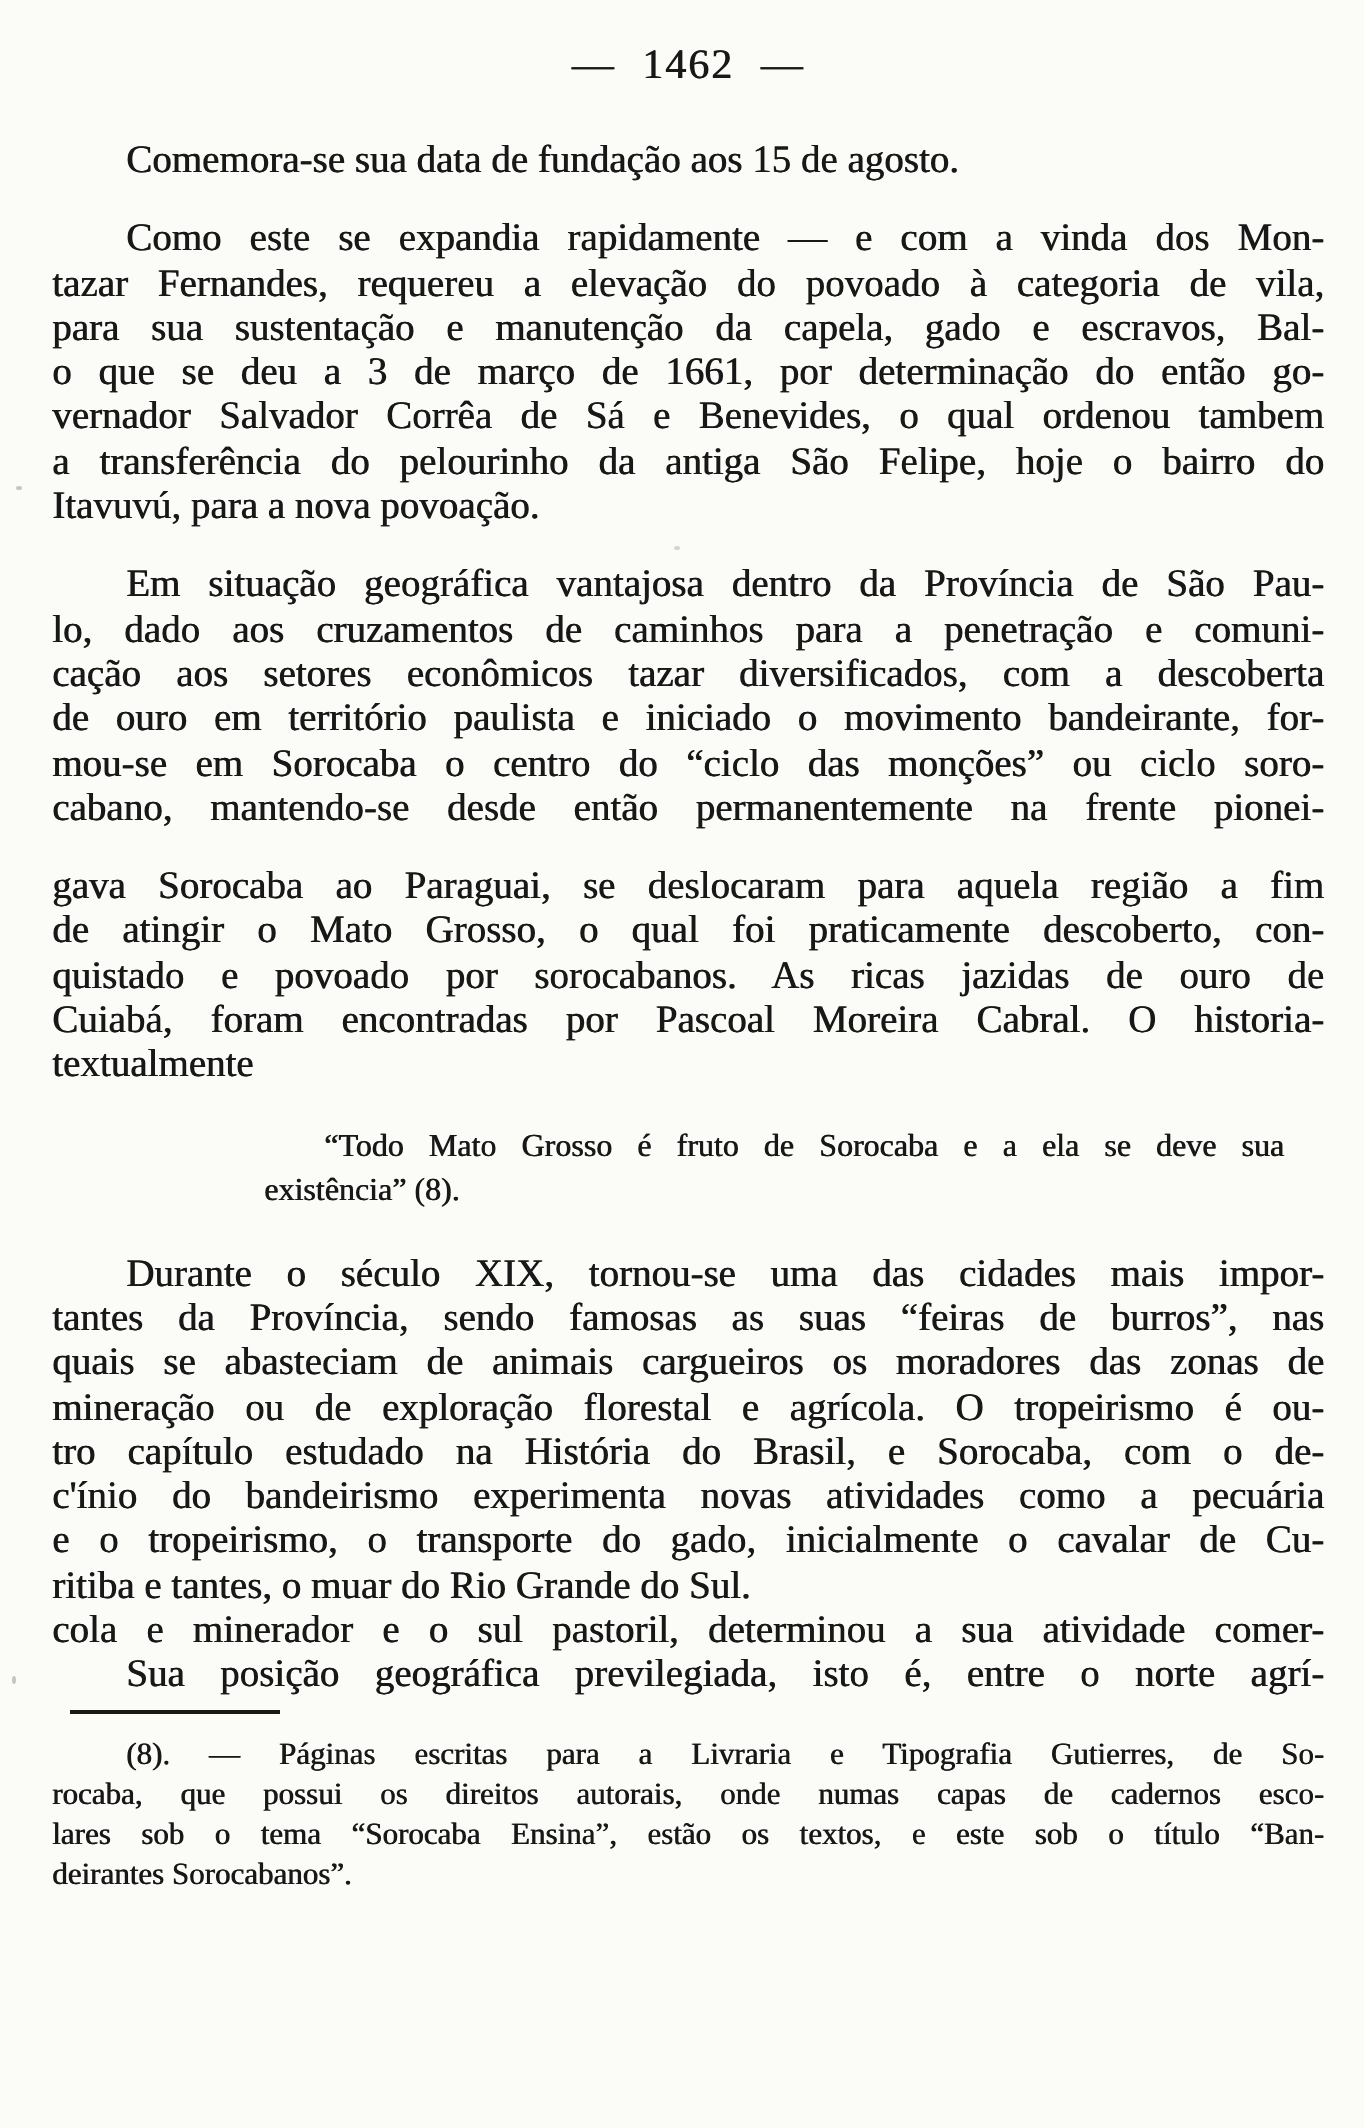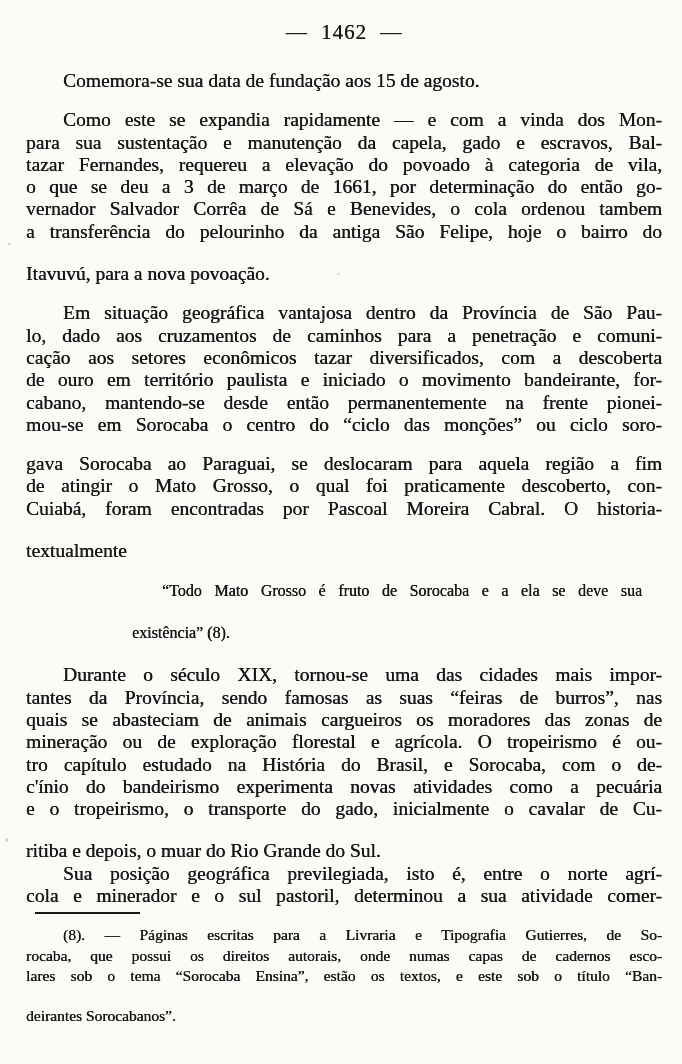--- a/index.html
+++ b/index.html
@@ -40,21 +40,21 @@
 
   .line {
     font-size: 19.5px;
     line-height: 22.3px;
     text-align: justify;
     text-align-last: justify;
     white-space: normal;
     text-shadow: 0.35px 0 0 currentColor;
   }
   .line.first { text-indent: 37px; }
-  .line.last  { text-align-last: left; margin-top: 20px; }
+  .line.last  { text-align-last: left; }
 
   .block.quote {
     margin-left: 106px;
     margin-right: 20px;
     margin-top: 18px;
   }
   .block.quote .line {
     font-size: 16px;
     line-height: 22px;
   }
@@ -93,58 +93,59 @@
 <div class="page">
 
   <div class="page-number">— 1462 —</div>
 
   <div class="doc-body">
       <div class="block paragraph">
         <div class="line first last">Comemora-se sua data de fundação aos 15 de agosto.</div>
       </div>
       <div class="block paragraph">
         <div class="line first">Como este se expandia rapidamente — e com a vinda dos Mon-</div>
+        <div class="line">tazar Fernandes, requereu a elevação do povoado à categoria de vila,</div>
         <div class="line">para sua sustentação e manutenção da capela, gado e escravos, Bal-</div>
-        <div class="line">tazar Fernandes, requereu a elevação do povoado à categoria de vila,</div>
         <div class="line">o que se deu a 3 de março de 1661, por determinação do então go-</div>
-        <div class="line">vernador Salvador Corrêa de Sá e Benevides, o cola ordenou tambem</div>
+        <div class="line">vernador Salvador Corrêa de Sá e Benevides, o qual ordenou tambem</div>
         <div class="line">a transferência do pelourinho da antiga São Felipe, hoje o bairro do</div>
         <div class="line last">Itavuvú, para a nova povoação.</div>
       </div>
       <div class="block paragraph">
         <div class="line first">Em situação geográfica vantajosa dentro da Província de São Pau-</div>
         <div class="line">lo, dado aos cruzamentos de caminhos para a penetração e comuni-</div>
         <div class="line">cação aos setores econômicos tazar diversificados, com a descoberta</div>
         <div class="line">de ouro em território paulista e iniciado o movimento bandeirante, for-</div>
+        <div class="line">mou-se em Sorocaba o centro do “ciclo das monções” ou ciclo soro-</div>
         <div class="line">cabano, mantendo-se desde então permanentemente na frente pionei-</div>
-        <div class="line">mou-se em Sorocaba o centro do “ciclo das monções” ou ciclo soro-</div>
       </div>
       <div class="block paragraph">
         <div class="line">gava Sorocaba ao Paraguai, se deslocaram para aquela região a fim</div>
         <div class="line">de atingir o Mato Grosso, o qual foi praticamente descoberto, con-</div>
+        <div class="line">quistado e povoado por sorocabanos. As ricas jazidas de ouro de</div>
         <div class="line">Cuiabá, foram encontradas por Pascoal Moreira Cabral. O historia-</div>
         <div class="line last">textualmente</div>
       </div>
       <div class="block quote">
         <div class="line first">“Todo Mato Grosso é fruto de Sorocaba e a ela se deve sua</div>
         <div class="line last">existência” (8).</div>
       </div>
       <div class="block paragraph">
         <div class="line first">Durante o século XIX, tornou-se uma das cidades mais impor-</div>
         <div class="line">tantes da Província, sendo famosas as suas “feiras de burros”, nas</div>
         <div class="line">quais se abasteciam de animais cargueiros os moradores das zonas de</div>
         <div class="line">mineração ou de exploração florestal e agrícola. O tropeirismo é ou-</div>
         <div class="line">tro capítulo estudado na História do Brasil, e Sorocaba, com o de-</div>
         <div class="line">c'ínio do bandeirismo experimenta novas atividades como a pecuária</div>
         <div class="line">e o tropeirismo, o transporte do gado, inicialmente o cavalar de Cu-</div>
-        <div class="line last">ritiba e depois, o muar do Rio Grande do Sul.</div>
+        <div class="line last">ritiba e tantes, o muar do Rio Grande do Sul.</div>
       </div>
       <div class="block paragraph flush">
+        <div class="line">cola e minerador e o sul pastoril, determinou a sua atividade comer-</div>
         <div class="line first">Sua posição geográfica previlegiada, isto é, entre o norte agrí-</div>
-        <div class="line">cola e minerador e o sul pastoril, determinou a sua atividade comer-</div>
       </div>
     </div>
 
   <hr class="footnote-rule">
 
   <div class="footnote">
       <div class="line first">(8). — Páginas escritas para a Livraria e Tipografia Gutierres, de So-</div>
       <div class="line">rocaba, que possui os direitos autorais, onde numas capas de cadernos esco-</div>
       <div class="line">lares sob o tema “Sorocaba Ensina”, estão os textos, e este sob o título “Ban-</div>
       <div class="line last">deirantes Sorocabanos”.</div>

